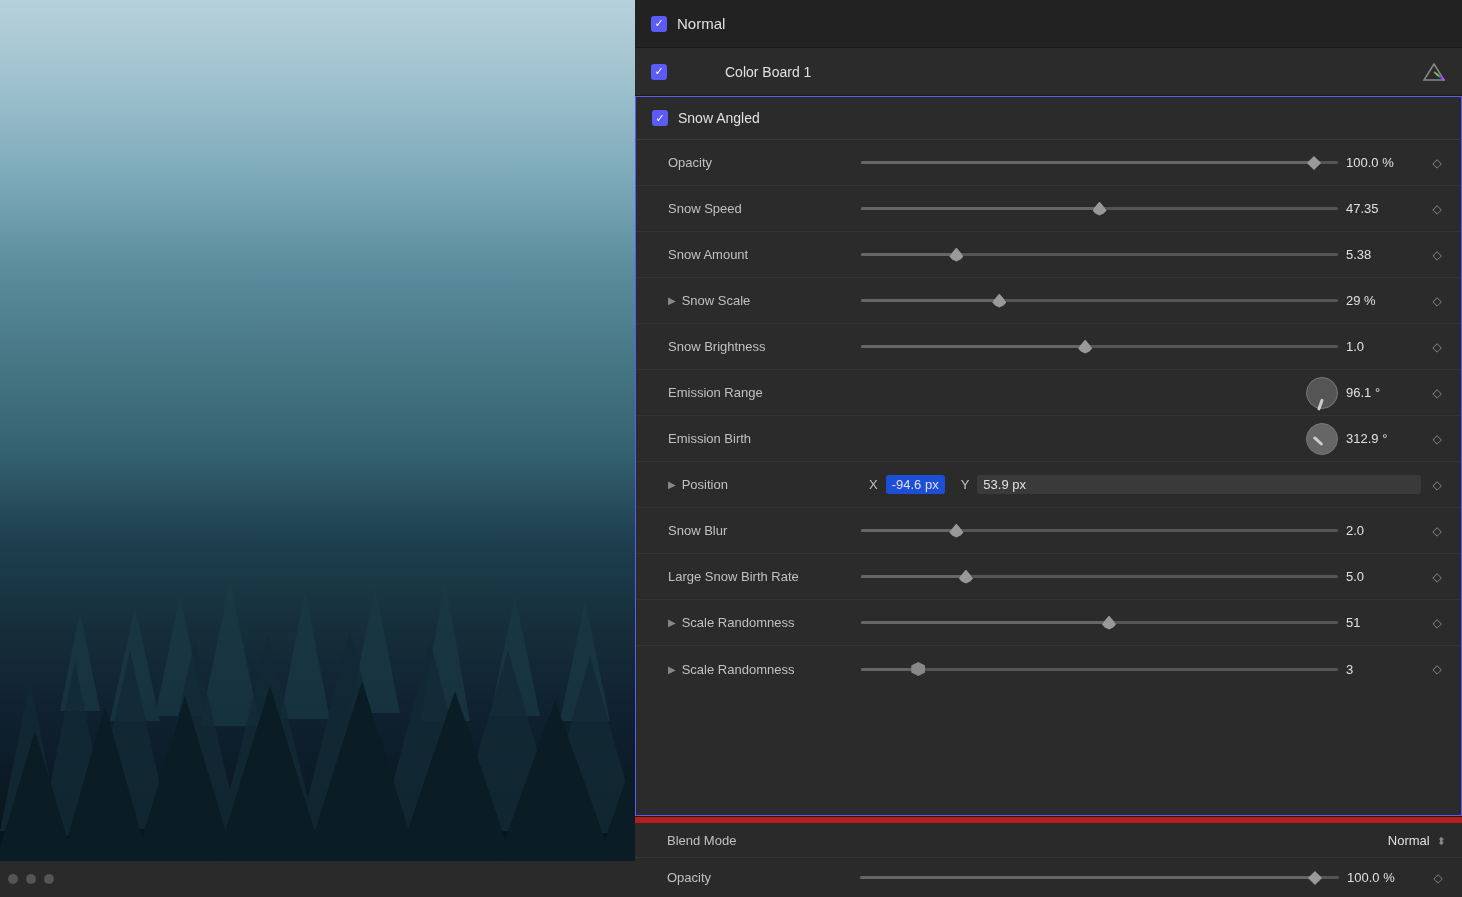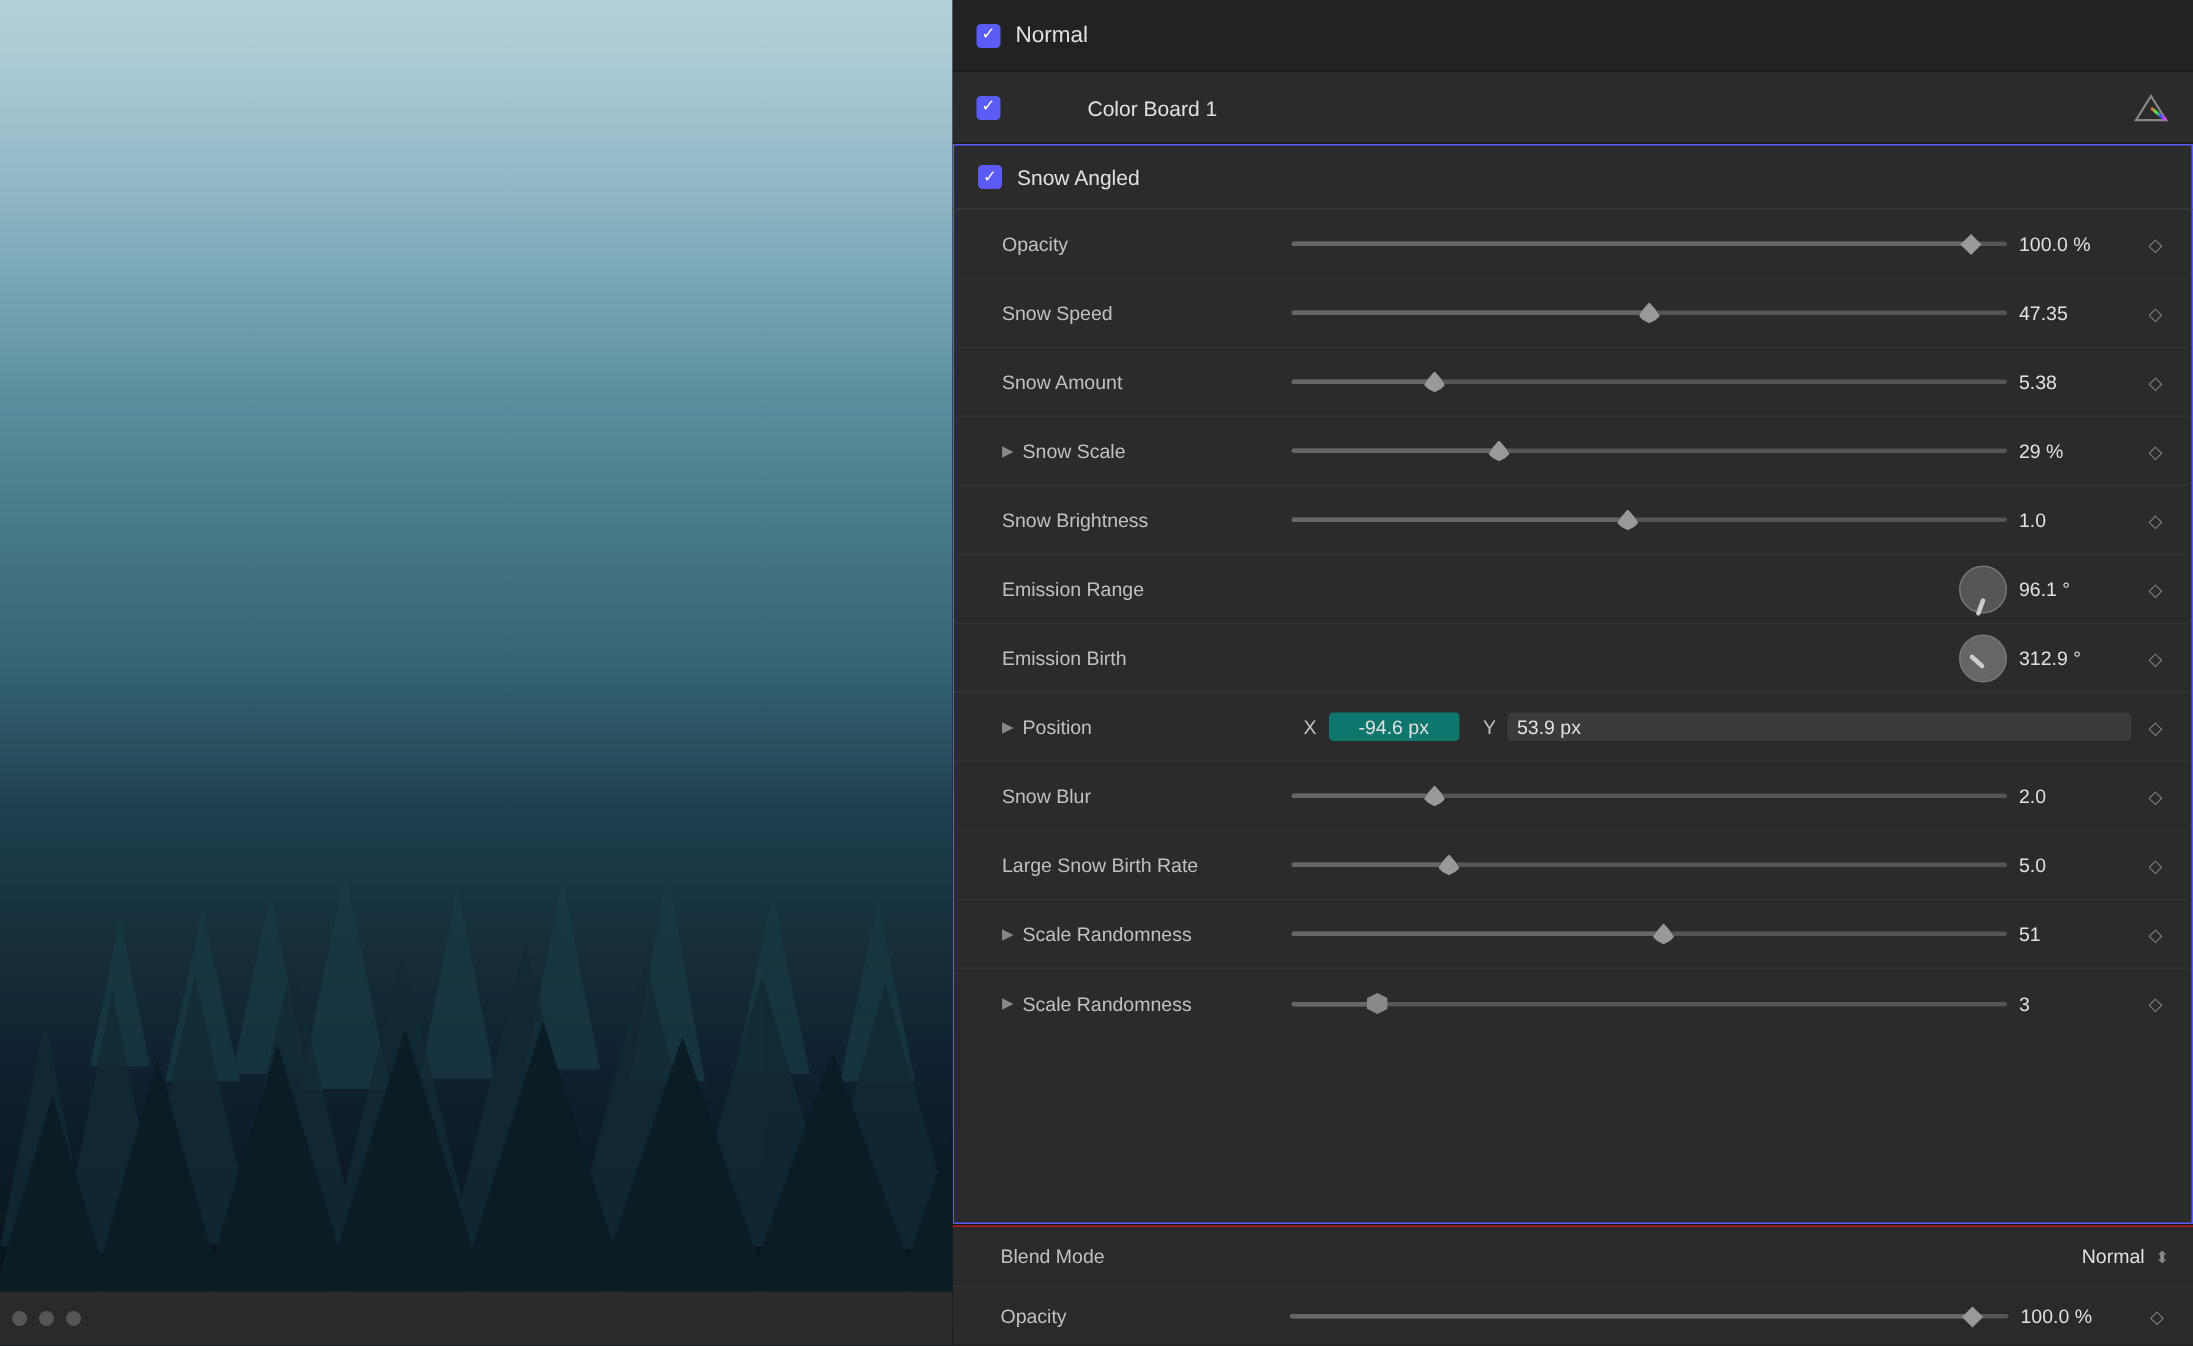--- a/index.html
+++ b/index.html
@@ -274,21 +274,21 @@
     .compositing-title {
       color: #c0c0c0;
       font-size: 13px;
       font-weight: 500;
     }
     .blend-row {
       height: 40px;
       display: flex;
       align-items: center;
       padding: 0 16px 0 32px;
-      border-top: 1px solid #b91c1c;
+      border-top: 6px solid #b91c1c;
       gap: 8px;
     }
     .blend-label {
       color: #c0c0c0;
       font-size: 13px;
       flex: 1;
     }
     .blend-value {
       color: #e0e0e0;
       font-size: 13px;
@@ -494,21 +494,21 @@
       <span class="param-value">312.9 °</span>
       <span class="param-diamond">◇</span>
     </div>
 
     <div class="position-row">
       <div class="param-label-with-arrow">
         <span class="arrow-right">▶</span>
         <span class="param-label" style="width:auto">Position</span>
       </div>
       <span style="color:#c0c0c0;font-size:13px;margin-left:8px;">X</span>
-      <span style="color:#e0e0e0;font-size:13px;background:#0f766e;padding:2px 20px;border-radius:3px;">-94.6 px</span>
+      <span style="color:#e0e0e0;font-size:13px;background:#1d4ed8;padding:2px 6px;border-radius:3px;">-94.6 px</span>
       <span style="color:#c0c0c0;font-size:13px;margin-left:8px;">Y</span>
       <span style="color:#e0e0e0;font-size:13px;background:#3a3a3a;padding:2px 6px;border-radius:3px;flex:1;">53.9 px</span>
       <span class="param-diamond">◇</span>
     </div>
 
     <div class="param-row">
       <span class="param-label">Snow Blur</span>
       <div class="slider-container">
         <div class="slider-track">
           <div class="slider-fill" style="width:20%"></div>

